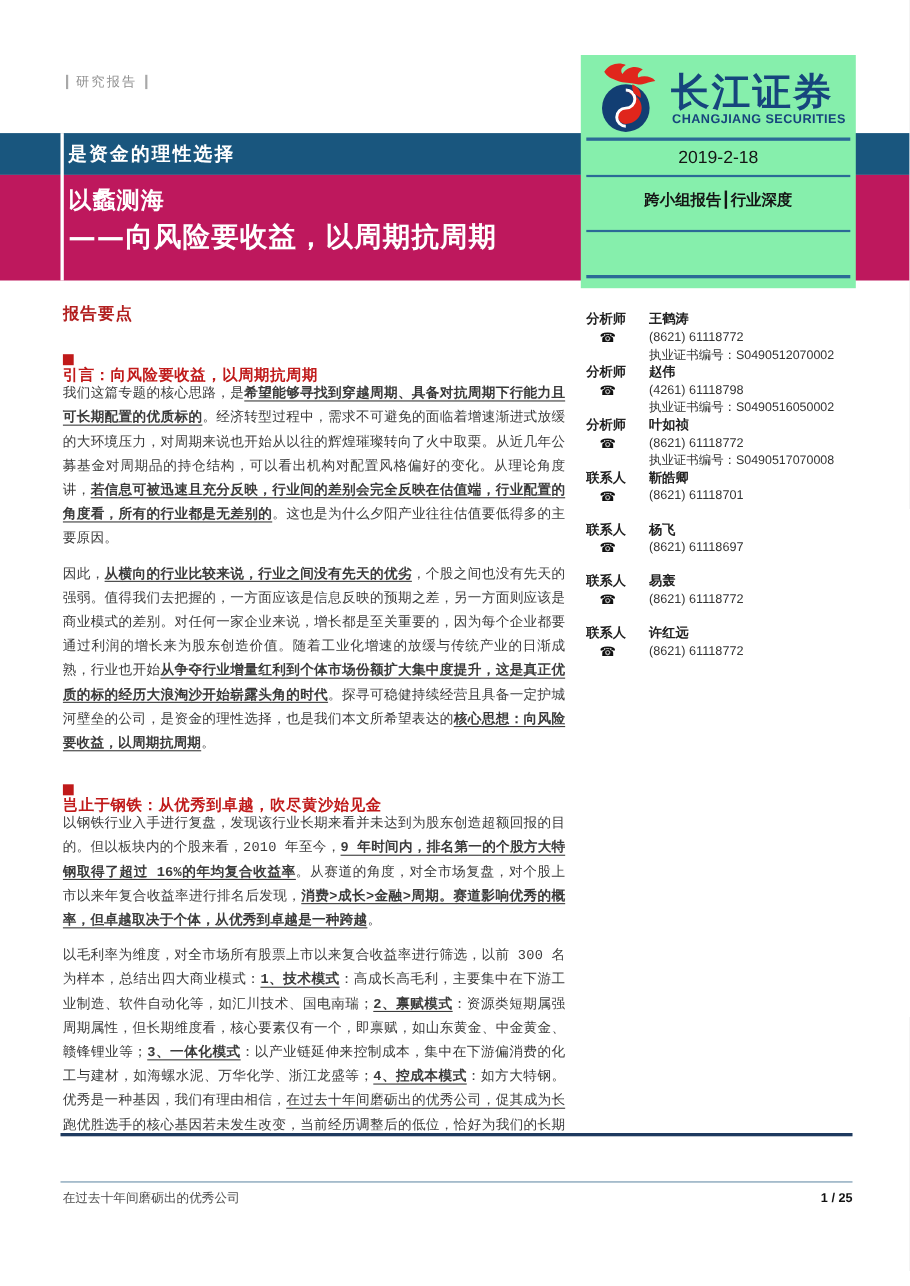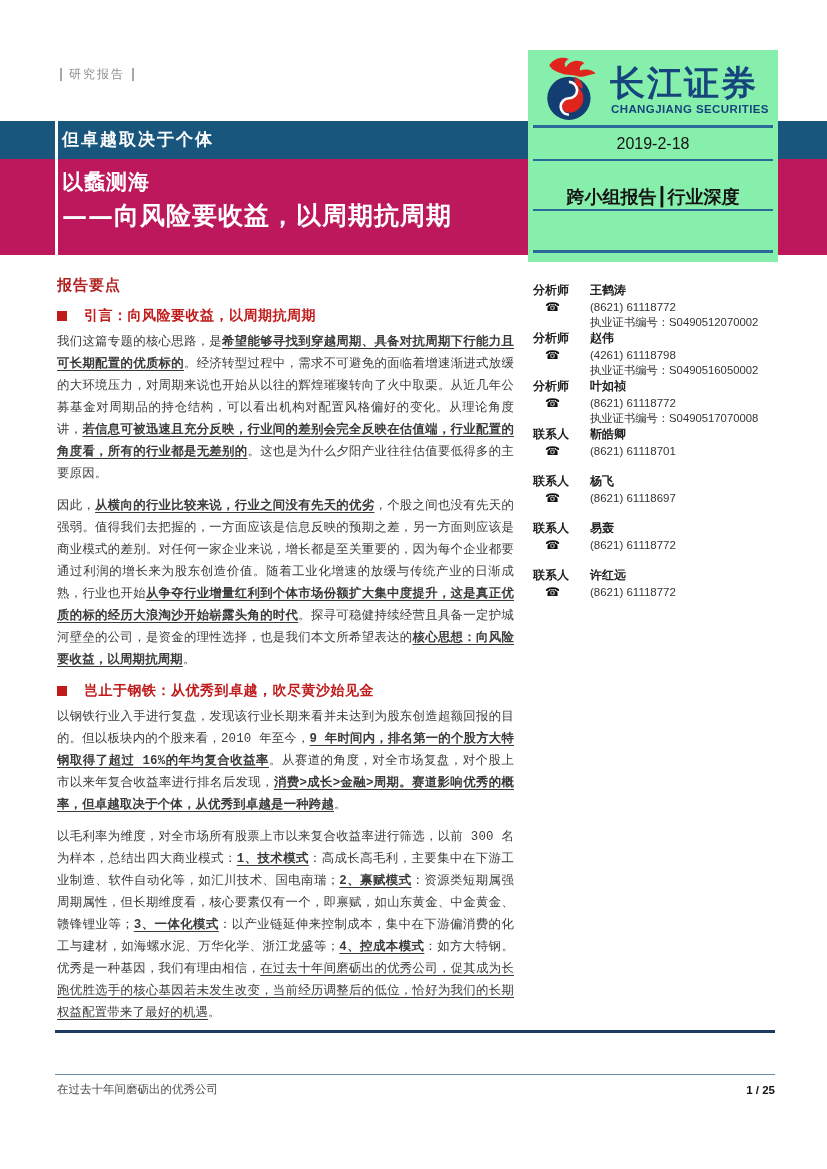--- a/index.html
+++ b/index.html
@@ -28,38 +28,38 @@
               font-size:35px; font-weight:700; color:#16457d; letter-spacing:2px; }
   .brand-en { position:absolute; left:83px; top:53px; white-space:nowrap; font-size:11.5px; font-weight:700;
               color:#16457d; letter-spacing:0.4px; }
   .hline { position:absolute; left:5px; width:240px; background:#2b6a96; }
   .hl1 { top:75px; height:3px; }
   .hl2 { top:109px; height:2px; }
   .hl3 { top:159px; height:2px; }
   .hl4 { top:200px; height:3px; }
   .date { position:absolute; left:5px; top:79px; width:240px; height:30px; line-height:30px;
           text-align:center; font-size:16px; color:#141414; }
-  .category { position:absolute; left:5px; top:123px; width:240px; height:48px; line-height:48px;
-              text-align:center; font-size:18px; font-weight:600; color:#141414; }
+  .category { position:absolute; left:5px; top:107px; width:240px; height:48px; line-height:48px;
+              text-align:center; font-size:14px; font-weight:600; color:#141414; }
 
   
   .team { position:absolute; left:533px; top:282px; width:244px; z-index:3; }
   .m-row { display:grid; grid-template-columns:57px 1fr; height:16px; align-items:center; }
   .m-row.phone { height:17px; }
   .m-row.cert-row { height:15px; }
   .role, .name { font-weight:700; color:#222; font-size:12px; }
   .phone-ic { margin-left:12px; font-size:12px; color:#111; line-height:1; }
   .pnum { font-size:11.5px; color:#333; }
   .cert { grid-column:2; font-size:11.3px; color:#333; white-space:nowrap; }
   .member.contact { margin-bottom:14px; }
 
   
   .main { position:absolute; left:57px; top:276px; width:457px; height:752px; overflow:hidden; z-index:1; }
   .report-heading { font-size:15px; font-weight:700; color:#b22020; letter-spacing:1px; margin:0 0 10px; height:20px; }
-  .sec-h { display:flex; align-items:center; margin:10px 0 6px; height:19px; }
+  .sec-h { display:flex; align-items:flex-start; margin:26px 0 6px; height:19px;flex-direction:column; }
   .bullet { width:10px; height:10px; background:#c01a1a; margin-right:17px; flex:none; }
   .sec-title { font-size:14px; font-weight:700; color:#c01a1a; letter-spacing:0.5px; }
   .body-p { margin:0 0 10px; font-size:12.4px; line-height:22px; text-align:justify; color:#3b3b3b; letter-spacing:0.2px;font-family:Liberation Mono, monospace; }
   .seg-b { font-weight:700; text-decoration:underline; text-underline-offset:3px; text-decoration-thickness:1px; }
   .seg-u { text-decoration:underline; text-underline-offset:3px; text-decoration-thickness:1px; }
 
   
   .navy-line { position:absolute; left:55px; top:1030px; width:720px; height:3px; background:#1e3a5f; }
   .risk { position:absolute; left:57px; top:1038px; width:718px; }
   .risk-label { position:absolute; left:0; top:0; color:#c01a1a; font-weight:700; font-size:13.5px; line-height:22px; letter-spacing:1px; }
@@ -78,21 +78,21 @@
 
 <div class="page">
 
   <div class="rtag">
     <span class="vbar"></span>
     <span>研究报告</span>
     <span class="vbar"></span>
   </div>
 
   <div class="band-blue">
-    <div class="dept">但卓越取决于个体</div>
+    <div class="dept">是资金的理性选择</div>
   </div>
   <div class="band-red">
     <div class="titles">
       <div class="title1">以蠡测海</div>
       <div class="title2">——向风险要收益，以周期抗周期</div>
     </div>
   </div>
   <div class="band-divider"></div>
 
   <div class="card">

